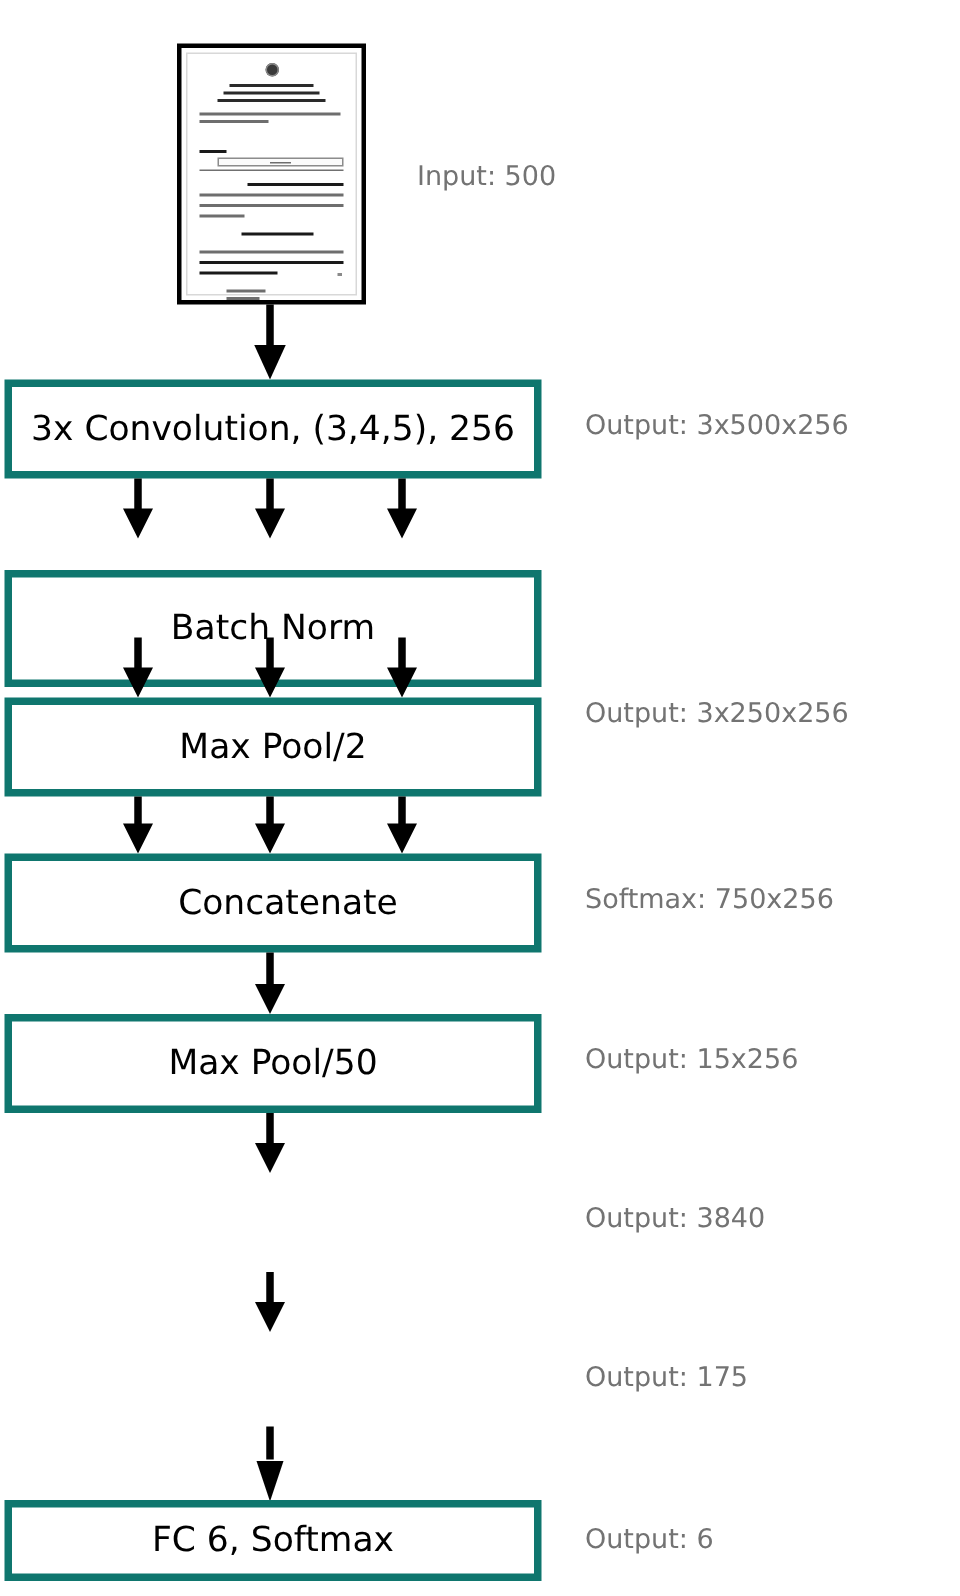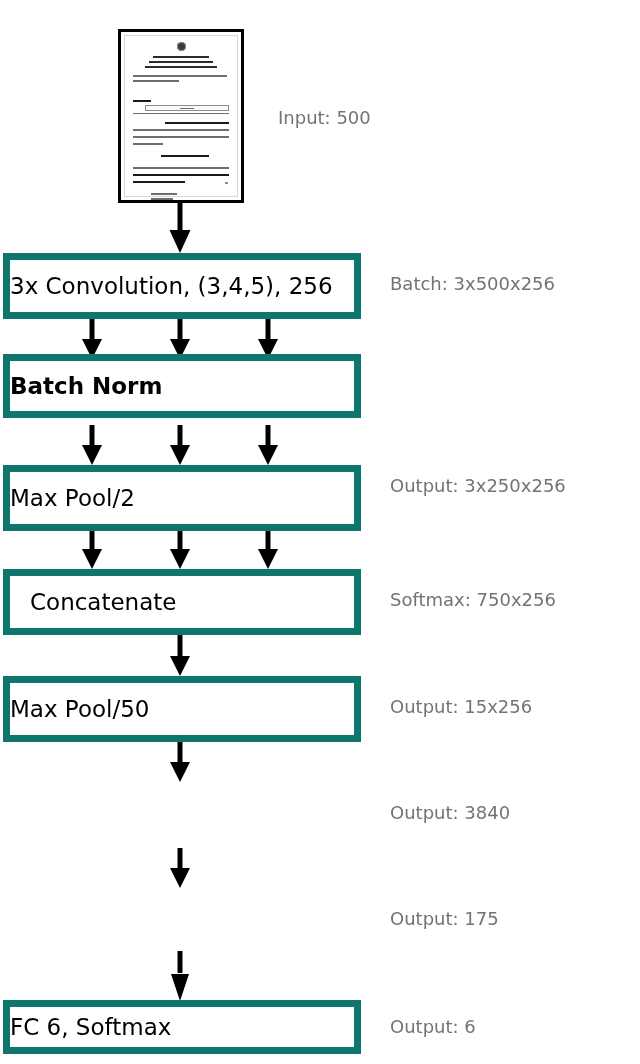--- a/index.html
+++ b/index.html
@@ -94,26 +94,26 @@
     width: 3px;
     height: 2px;
     background: #8a8a8a;
   }
 
   
   .layer-box {
     position: absolute;
     left: 3px;
     width: 358px;
-    border: 7px solid #0f766e;
+    border: 5px solid #0f766e;
     background: #ffffff;
     box-sizing: border-box;
     display: flex;
     align-items: center;
-    justify-content: flex-start;
+    justify-content: center;
   }
   .layer-label {
     font-size: 23px;
     line-height: 1;
     color: #000000;
     white-space: nowrap;
   }
 
   
   .side-note {
@@ -183,42 +183,42 @@
   <div class="arrow" style="left:167px; top:203px; height:50px;">
     <svg viewBox="0 0 26 50" preserveAspectRatio="none">
       <line x1="13" y1="0" x2="13" y2="34" stroke="#000" stroke-width="5"></line>
       <polygon points="13,50 2.5,27 23.5,27" fill="#000"></polygon>
     </svg>
   </div>
 
   <div class="layer-box" style="top:253px; height:66px;">
     <span class="layer-label">3x Convolution, (3,4,5), 256</span>
   </div>
-  <div class="side-note" style="top:275px;">Batch: 3x500x256</div>
+  <div class="side-note" style="top:275px;">Output: 3x500x256</div>
 
   <div class="arrow" style="left:79px; top:319px; height:40px;">
     <svg viewBox="0 0 26 40" preserveAspectRatio="none">
       <line x1="13" y1="0" x2="13" y2="26" stroke="#000" stroke-width="5"></line>
       <polygon points="13,40 3,20 23,20" fill="#000"></polygon>
     </svg>
   </div>
   <div class="arrow" style="left:167px; top:319px; height:40px;">
     <svg viewBox="0 0 26 40" preserveAspectRatio="none">
       <line x1="13" y1="0" x2="13" y2="26" stroke="#000" stroke-width="5"></line>
       <polygon points="13,40 3,20 23,20" fill="#000"></polygon>
     </svg>
   </div>
   <div class="arrow" style="left:255px; top:319px; height:40px;">
     <svg viewBox="0 0 26 40" preserveAspectRatio="none">
       <line x1="13" y1="0" x2="13" y2="26" stroke="#000" stroke-width="5"></line>
       <polygon points="13,40 3,20 23,20" fill="#000"></polygon>
     </svg>
   </div>
 
-  <div class="layer-box" style="top:354px; height:64px;font-weight:bold;">
+  <div class="layer-box" style="top:380px; height:78px;">
     <span class="layer-label">Batch Norm</span>
   </div>
 
   <div class="arrow" style="left:79px; top:425px; height:40px;">
     <svg viewBox="0 0 26 40" preserveAspectRatio="none">
       <line x1="13" y1="0" x2="13" y2="26" stroke="#000" stroke-width="5"></line>
       <polygon points="13,40 3,20 23,20" fill="#000"></polygon>
     </svg>
   </div>
   <div class="arrow" style="left:167px; top:425px; height:40px;">
@@ -230,21 +230,21 @@
   <div class="arrow" style="left:255px; top:425px; height:40px;">
     <svg viewBox="0 0 26 40" preserveAspectRatio="none">
       <line x1="13" y1="0" x2="13" y2="26" stroke="#000" stroke-width="5"></line>
       <polygon points="13,40 3,20 23,20" fill="#000"></polygon>
     </svg>
   </div>
 
   <div class="layer-box" style="top:465px; height:66px;">
     <span class="layer-label">Max Pool/2</span>
   </div>
-  <div class="side-note" style="top:477px;">Output: 3x250x256</div>
+  <div class="side-note" style="top:467px;">Output: 3x250x256</div>
 
   <div class="arrow" style="left:79px; top:531px; height:38px;">
     <svg viewBox="0 0 26 38" preserveAspectRatio="none">
       <line x1="13" y1="0" x2="13" y2="24" stroke="#000" stroke-width="5"></line>
       <polygon points="13,38 3,18 23,18" fill="#000"></polygon>
     </svg>
   </div>
   <div class="arrow" style="left:167px; top:531px; height:38px;">
     <svg viewBox="0 0 26 38" preserveAspectRatio="none">
       <line x1="13" y1="0" x2="13" y2="24" stroke="#000" stroke-width="5"></line>

